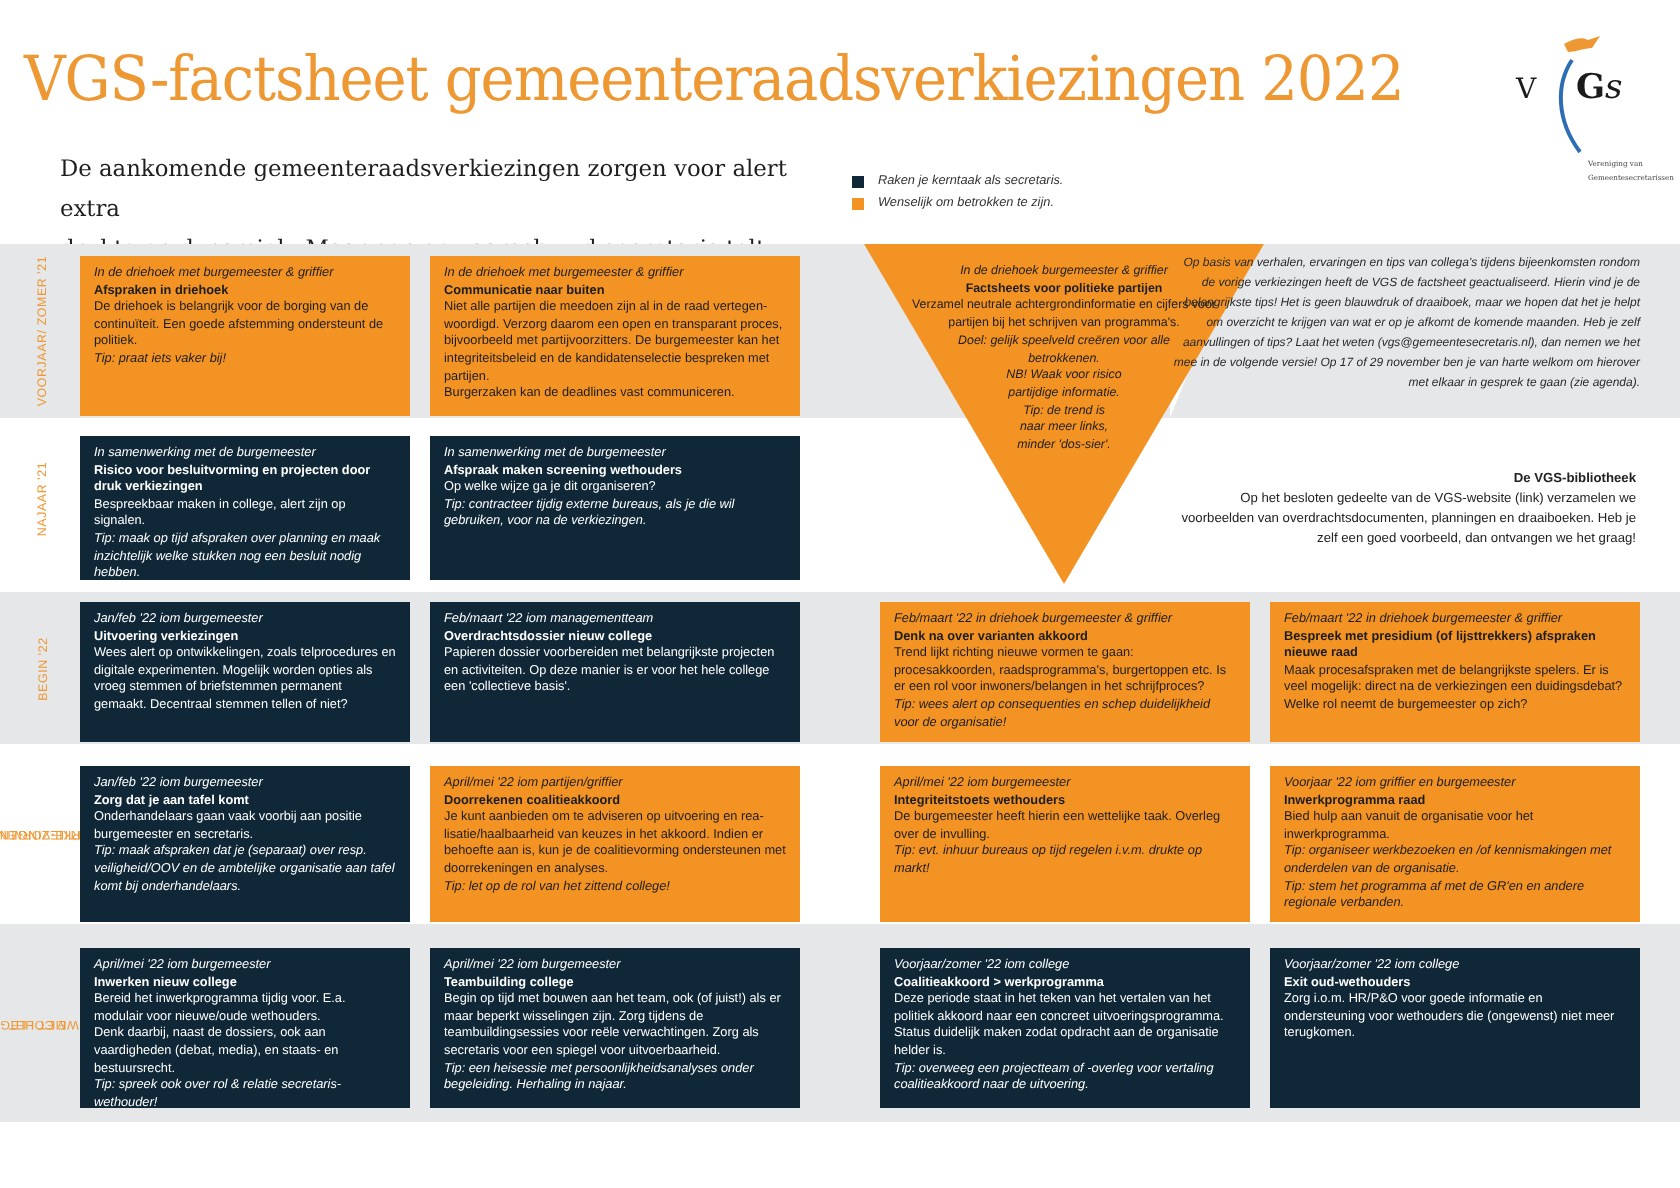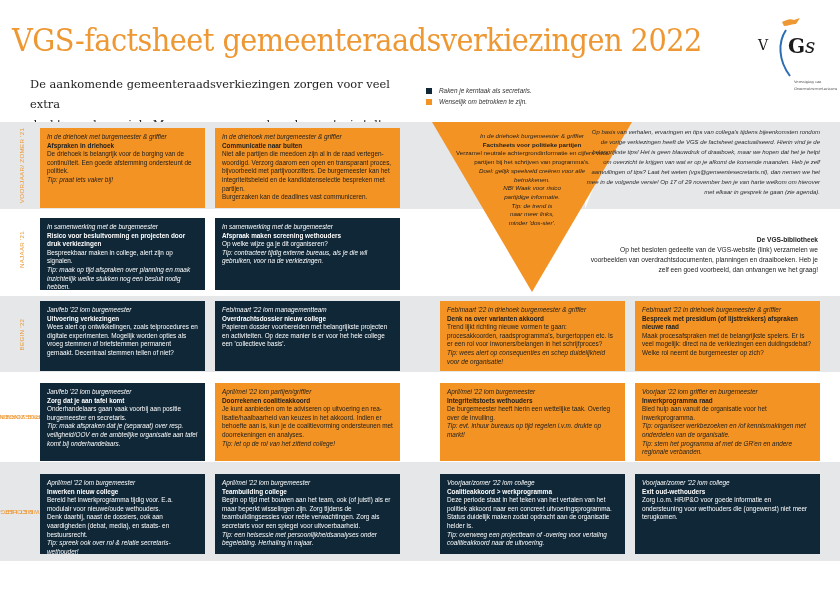--- a/index.html
+++ b/index.html
@@ -16,21 +16,21 @@
     position: absolute; left: 30px; top: 74px; width: 380px;
     font-family: "DejaVu Serif", "Liberation Serif", serif;
     font-size: 11.4px; line-height: 20px; color: #1e1e1e;
   }
   .legend { position: absolute; left: 426px; top: 85px; font-size: 6.4px; font-style: italic; color: #333; }
   .legend-row { display: flex; align-items: center; height: 11px; }
   .legend-swatch { width: 6px; height: 6px; margin-right: 7px; }
 
   .logo { position: absolute; left: 750px; top: 12px; width: 80px; height: 85px; }
   .logo-v { position: absolute; left: 8px; top: 25px; font-family: "DejaVu Serif", serif; font-size: 14px; }
-  .logo-gs { position: absolute; left: 38px; top: 22px; font-family: "DejaVu Serif", serif; font-size: 20px; font-weight: bold; }
+  .logo-gs { position: absolute; left: 38px; top: 22px; font-family: "DejaVu Serif", serif; font-size: 17px; font-weight: bold; }
   .logo-gs i { font-weight: normal; }
   .logo-sub { position: absolute; left: 44px; top: 67px; font-size: 3.6px; line-height: 7px; color: #444; font-family: "DejaVu Serif", serif; }
 
   .band { position: absolute; left: 0; width: 840px; }
   .band.gray { background: #e6e7e9; }
   .rowlabel {
     position: absolute; width: 16px; display: flex; align-items: center; justify-content: center;
   }
   .rowlabel span {
     display: block; transform: rotate(-90deg); white-space: nowrap; text-align: center;
@@ -69,21 +69,21 @@
     clip-path: polygon(100% 0, 100% 100%, 0 100%, 58% 0);
   }
   .library { position: absolute; left: 582px; top: 235px; width: 236px; text-align: right; font-size: 6.6px; line-height: 10px; color: #222; }
   .library .hd { font-weight: bold; display: block; }
 </style>
 </head>
 <body>
 
 <div class="title">VGS-factsheet gemeenteraadsverkiezingen 2022</div>
 <div class="intro">
-  <div>De aankomende gemeenteraadsverkiezingen zorgen voor veel extra</div>
+  <div>De aankomende gemeenteraadsverkiezingen zorgen voor alert extra</div>
   <div>drukte en dynamiek. Maar een gewaarschuwd secretaris telt voor twee!</div>
 </div>
 
 <div class="legend">
   <div class="legend-row">
     <span class="legend-swatch" style="background:#0f2737"></span>
     <span>Raken je kerntaak als secretaris.</span>
   </div>
   <div class="legend-row">
     <span class="legend-swatch" style="background:#f39324"></span>

